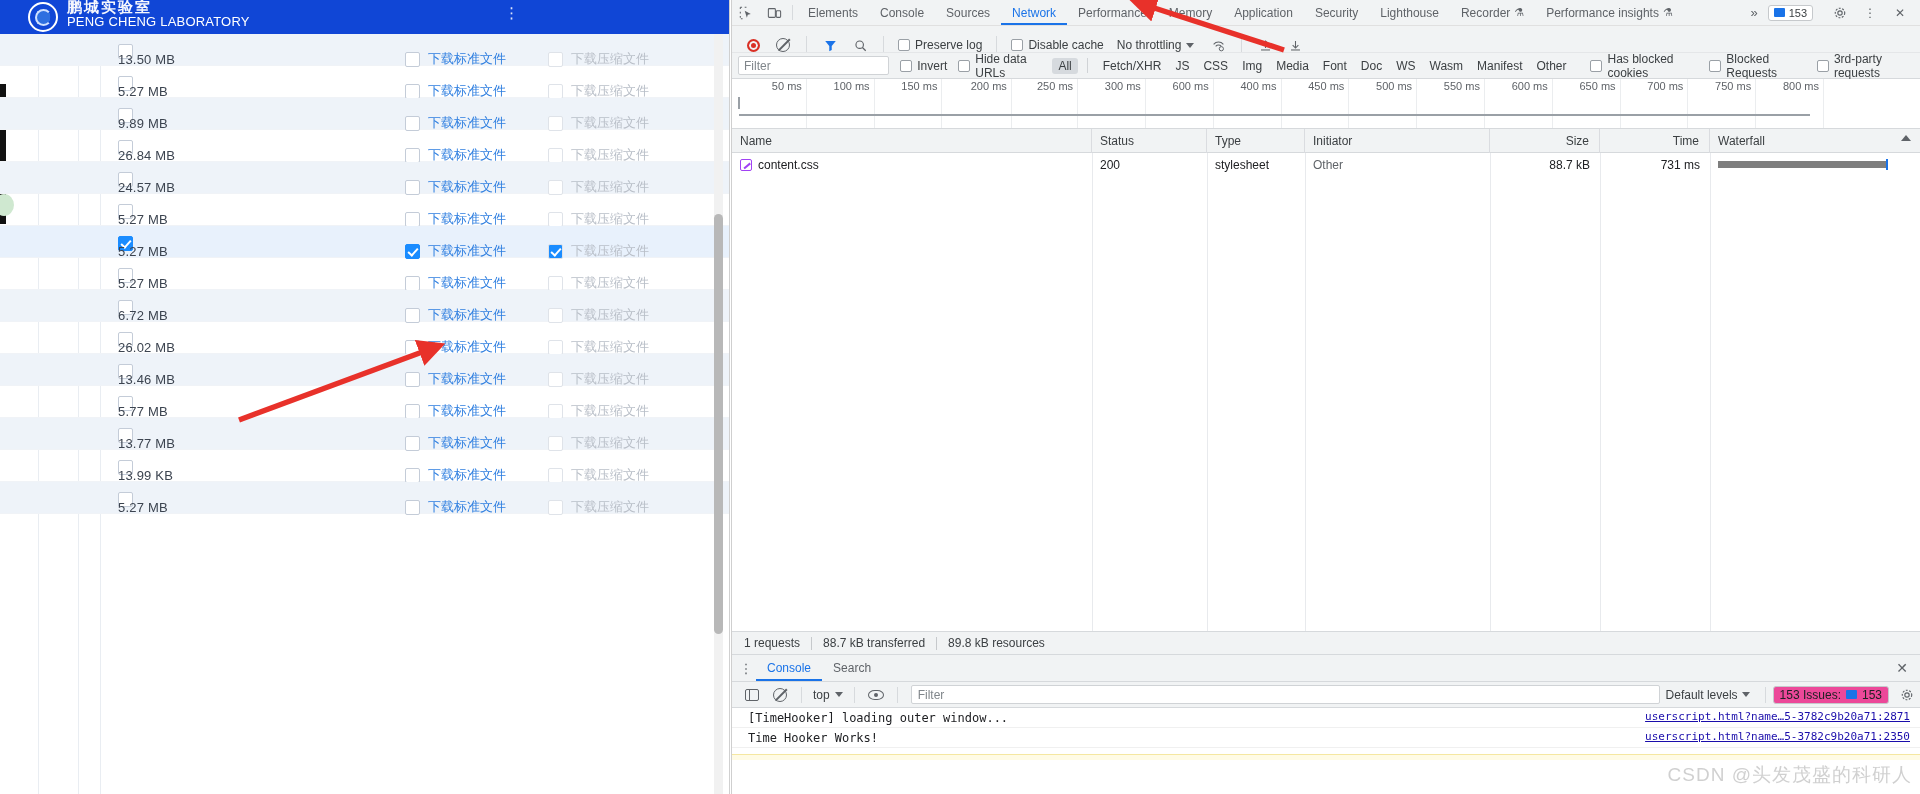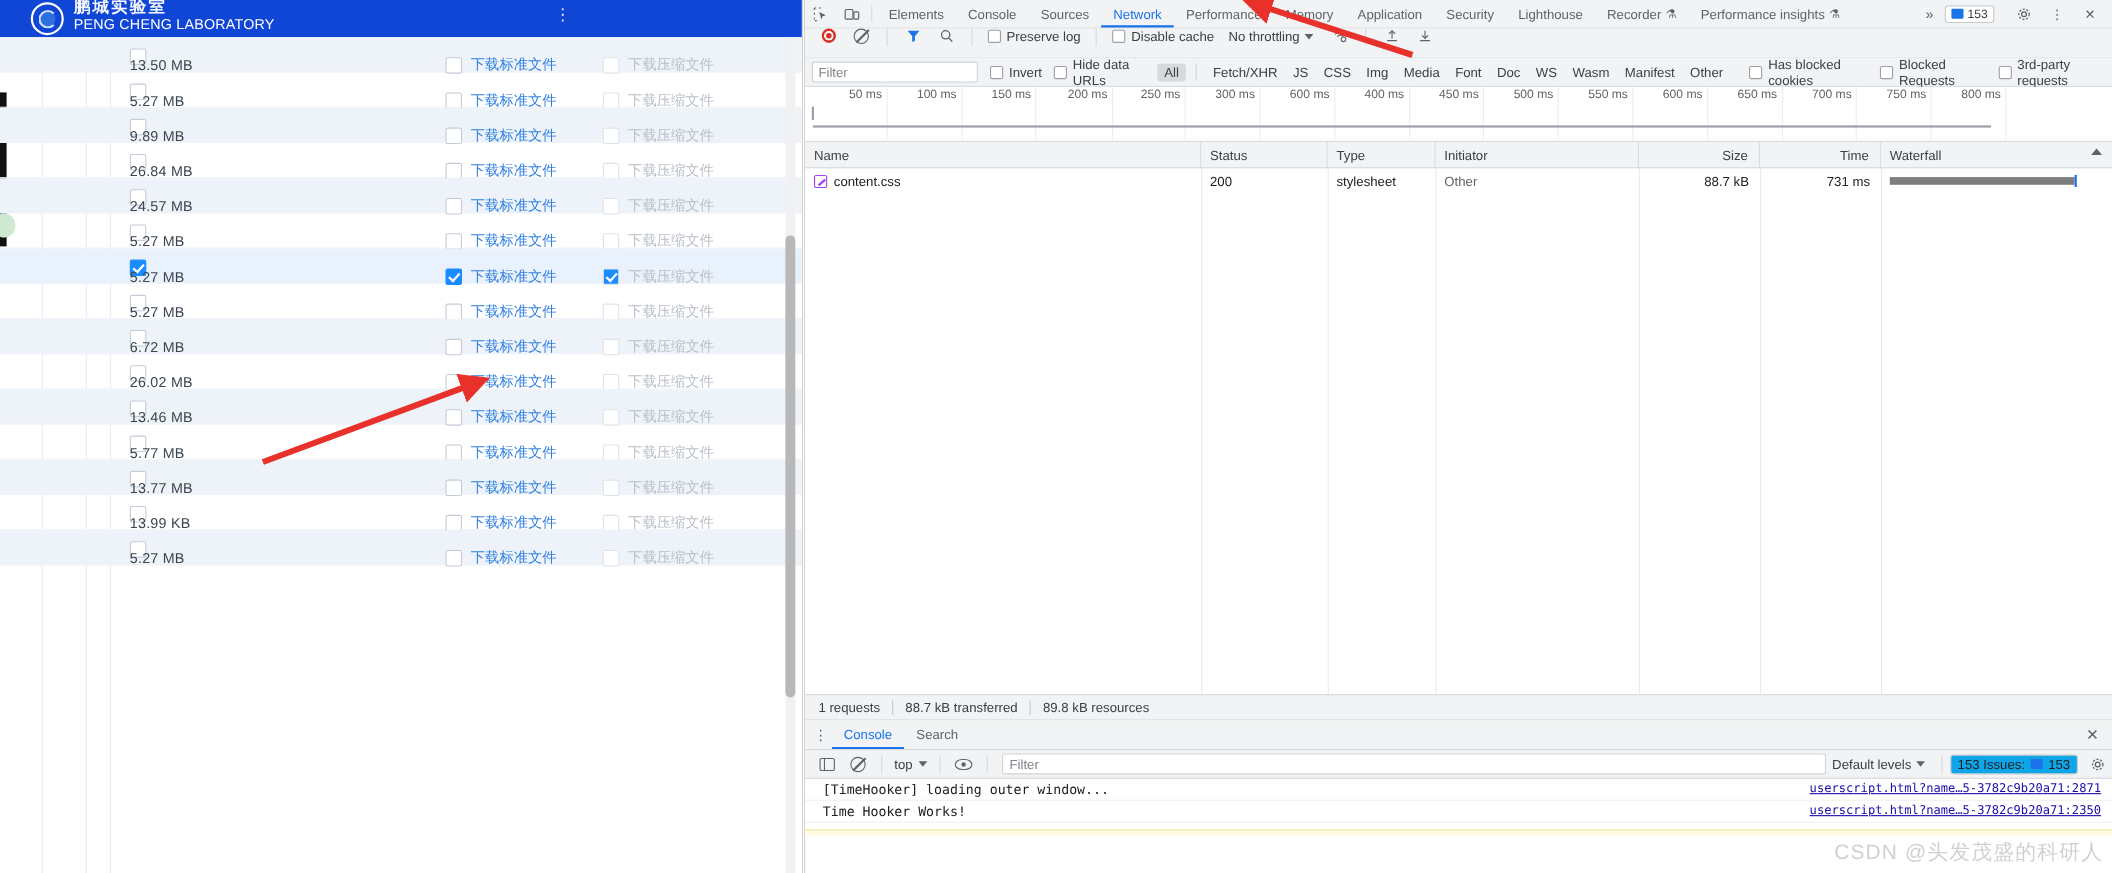--- a/index.html
+++ b/index.html
@@ -147,21 +147,21 @@
     display: flex; align-items: center; gap: 4px;
     border: 1px solid #c6c9cc; border-radius: 3px;
     padding: 1px 5px; font-size: 11px; color: #3c4043; background:#fff;
   }
   .msg-sq { width: 11px; height: 9px; background: #1a73e8; border-radius: 1px; display:inline-block;}
   .chev-more { color:#5f6368; font-size: 13px; padding: 0 8px; }
 
   
   #net-toolbar {
     height: 27px; background: #f1f3f4; border-bottom: 1px solid #e4e6e8;
-    display: flex; align-items: flex-start; padding-left: 7px; gap: 2px;
+    display: flex; align-items: flex-end; padding-left: 7px; gap: 2px;
     position: relative;
   }
   .rec-dot {
     width: 13px; height: 13px; border-radius: 50%;
     border: 2px solid #d93025; background: #d93025;
     box-shadow: inset 0 0 0 2px #f1f3f4;
   }
   .circle-slash {
     width: 14px; height: 14px; border-radius: 50%;
     border: 1.5px solid #5f6368; position: relative;
@@ -286,21 +286,21 @@
   .eye::after { content:""; position:absolute; left:5.5px; top:2px; width:4px;height:4px;border-radius:50%;background:#5f6368;}
   .ctx-sel { display: flex; align-items: center; gap: 5px; color: #3c4043; padding: 0 4px;}
   .console-filter {
     flex: 1; height: 19px; background: #fff; border: 1px solid #d0d3d6;
     border-radius: 2px; margin: 0 6px; padding: 0 6px;
     display: flex; align-items: center; color: #80868b;
   }
   .levels { display:flex; align-items:center; gap:4px; color:#3c4043; padding-right: 8px;}
   .issues-box {
     display:flex; align-items:center; gap:5px; border:1px solid #c6c9cc;
-    border-radius:3px; padding:1px 6px; background:#0ea5e9;
+    border-radius:3px; padding:1px 6px; background:#ec4899;
   }
   .gear { width:15px;height:15px;margin-left:10px; color:#5f6368; display:flex;align-items:center;justify-content:center;}
 
   #console-body { position: relative; height: 46px; font-family: "DejaVu Sans Mono", monospace; font-size: 12px; }
   .log-line {
     height: 20px; display: flex; align-items: center;
     border-bottom: 1px solid #f0f0f0; padding-left: 16px; color: #202124;
     position: relative;
   }
   .log-src {

